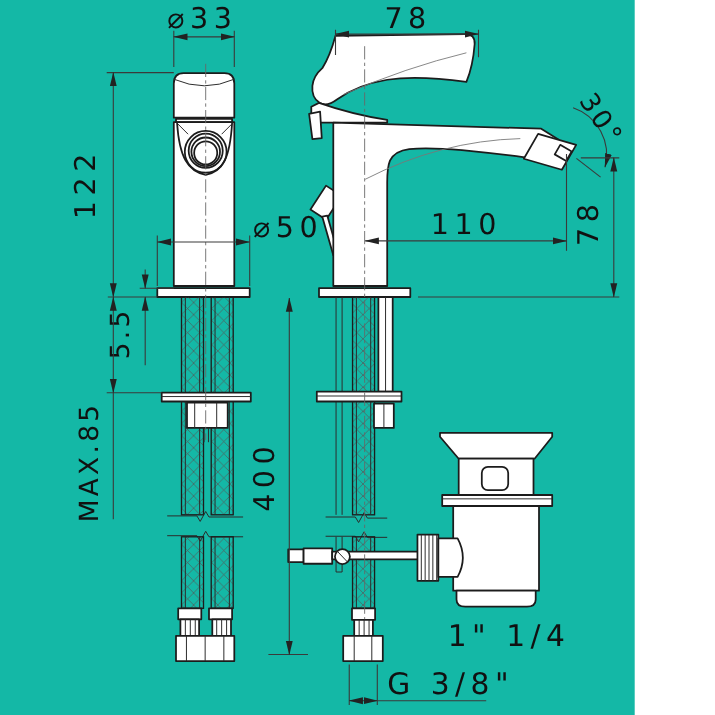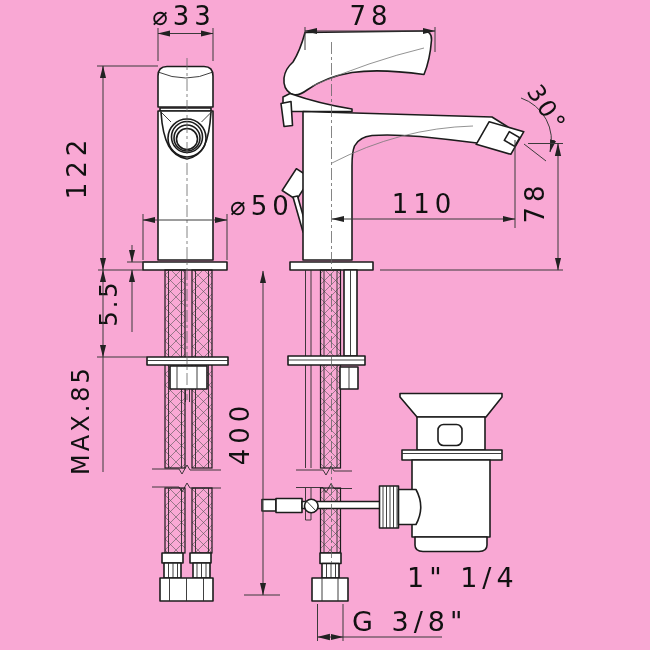--- a/index.html
+++ b/index.html
@@ -1,16 +1,16 @@
 <!DOCTYPE html>
 <html><head>
 <meta charset="utf-8">
 <style>
   html,body { margin:0; padding:0; background:#ffffff; }
-  .canvas { width:650px; height:650px; position:relative; background:#f9a8d4; }
+  .canvas { width:577px; height:650px; position:relative; background:#14b8a6; }
   svg { display:block; }
   .obj   { stroke:#1c1c1c; stroke-width:1.6; fill:none; stroke-linejoin:round; stroke-linecap:round; }
   .objw  { stroke:#1c1c1c; stroke-width:1.6; fill:#ffffff; stroke-linejoin:round; }
   .thin  { stroke:#2a2a2a; stroke-width:0.9; fill:none; }
   .faint { stroke:#777;    stroke-width:0.8; fill:none; }
   .dim   { stroke:#3a3a3a; stroke-width:1; fill:none; }
   .cl    { stroke:#666; stroke-width:0.8; fill:none; stroke-dasharray:12 3 3 3; }
   .hatchfill { fill:url(#xhatch); stroke:#1c1c1c; stroke-width:1.2; }
   text.dtxt { font-family:"DejaVu Sans", sans-serif; fill:#111; font-size:26px; letter-spacing:5px; }
   text.small { font-size:24px; letter-spacing:3px; }

